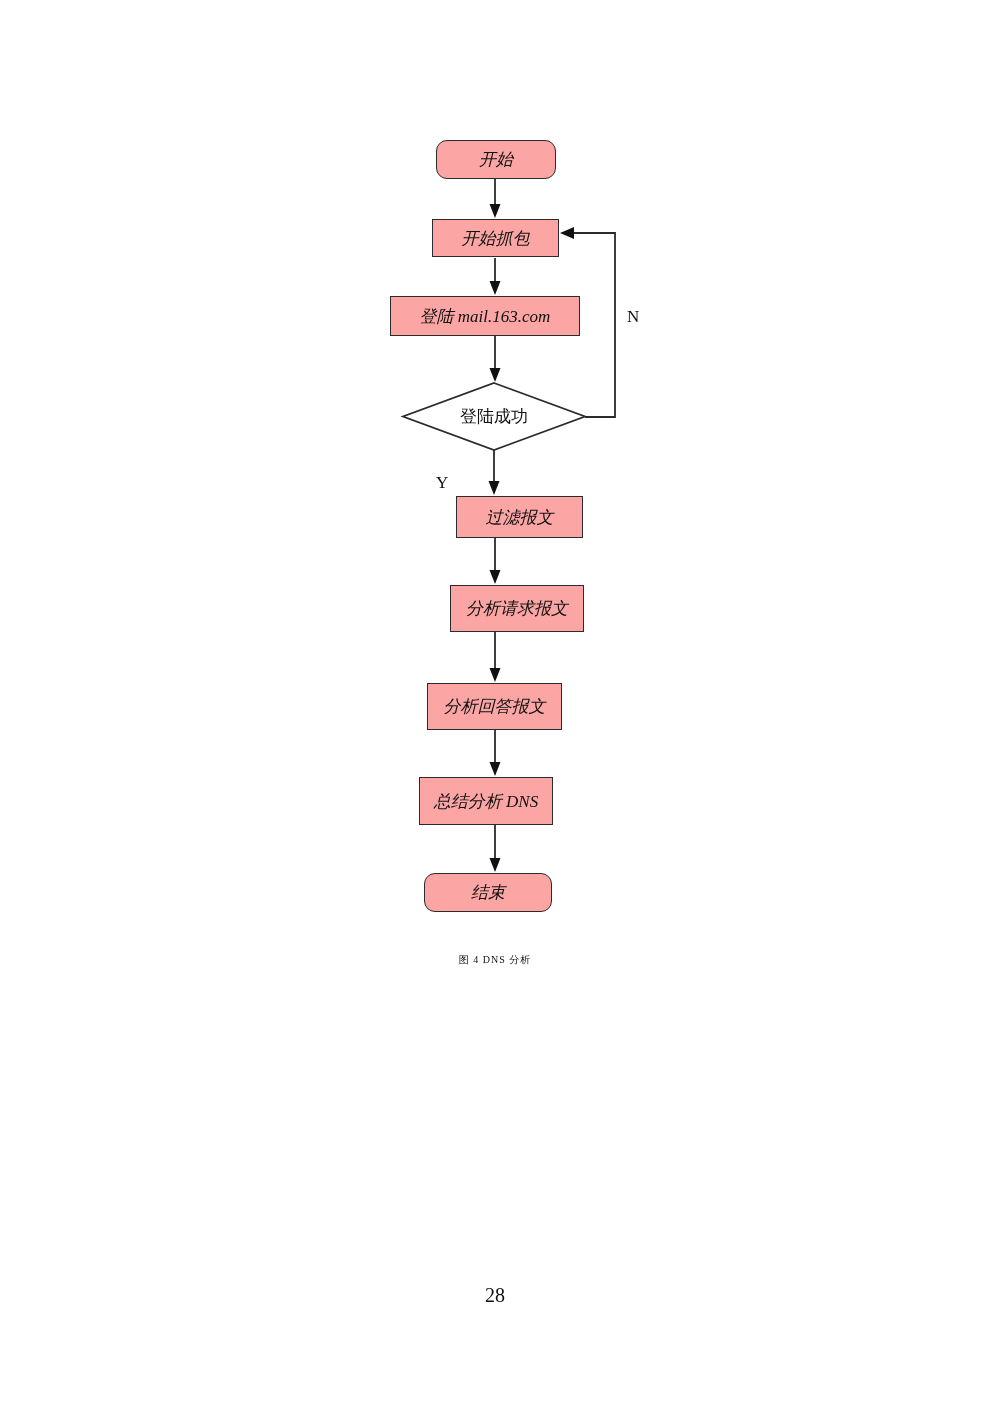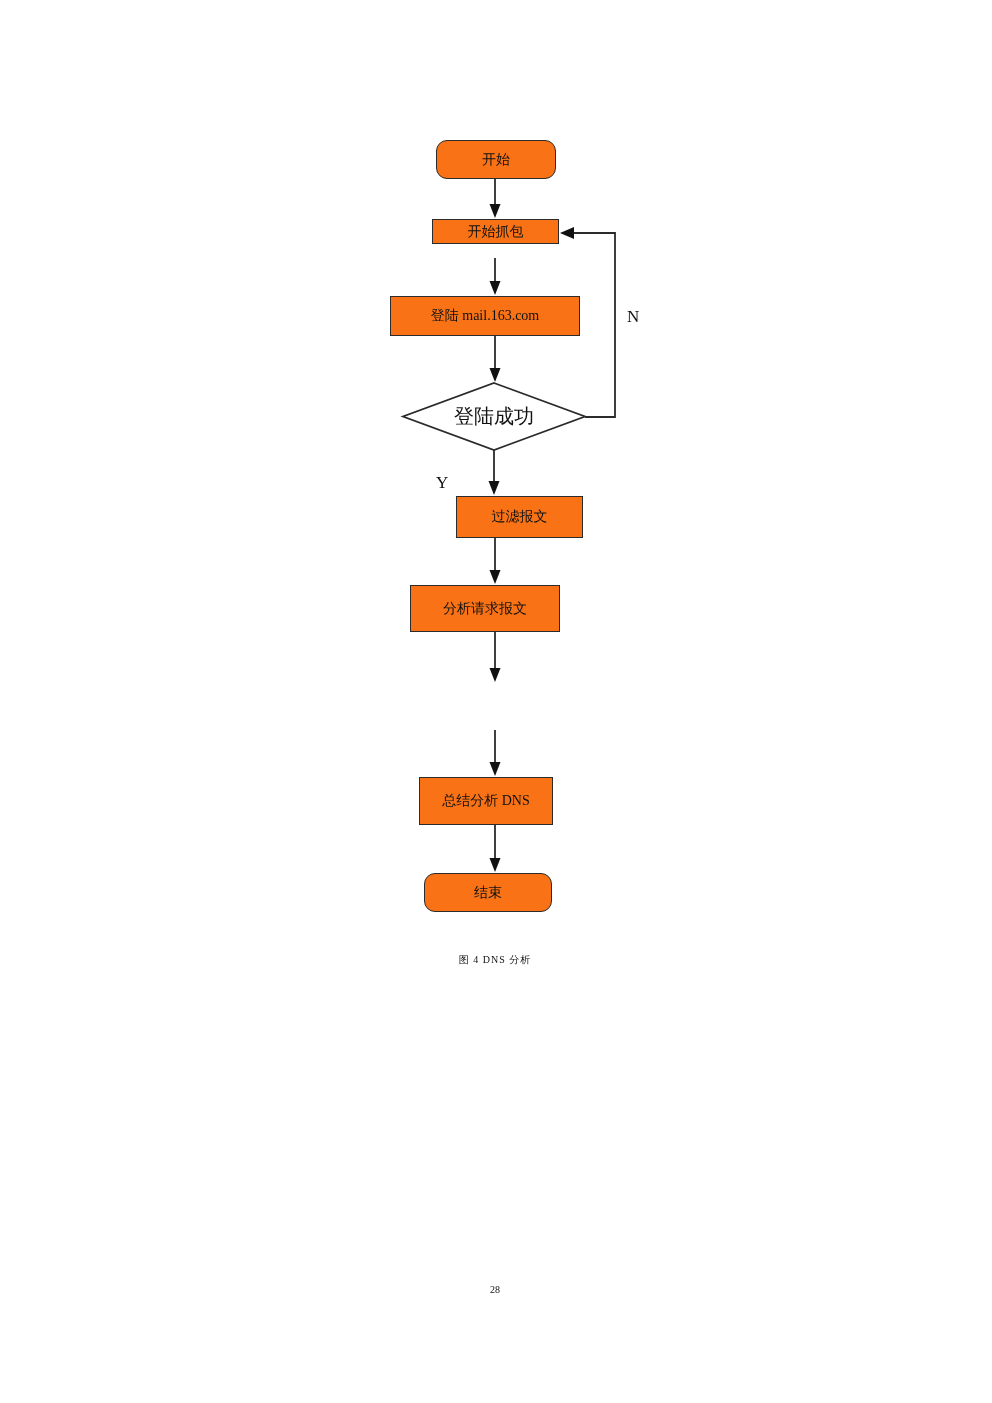--- a/index.html
+++ b/index.html
@@ -11,55 +11,56 @@
     color:#111111;
     overflow:hidden;
   }
   #connector-layer{
     position:absolute;left:0;top:0;width:992px;height:1403px;
     pointer-events:none;
   }
   .node{
     position:absolute;
     border:1.5px solid #2b2b2b;
-    background:#f97316;
+    background:#fca5a5;
     display:flex;align-items:center;justify-content:center;
-    font-size:14px;line-height:1;color:#111111;
+    font-size:17px;line-height:1;color:#111111;
     box-sizing:border-box;
     white-space:nowrap;
+    font-style:italic;
   }
   .terminal{border-radius:11px;}
   .diamond-label{
     position:absolute;border:none;background:transparent;
     display:flex;align-items:center;justify-content:center;
-    font-size:20px;color:#111111;
+    font-size:17px;color:#111111;
   }
   #n-start{left:436px;top:140px;width:120px;height:39px;}
-  #n-capture{left:432px;top:219px;width:127px;height:25px;}
+  #n-capture{left:432px;top:219px;width:127px;height:38px;}
   #n-login{left:390px;top:296px;width:190px;height:40px;}
   #n-decision{left:403px;top:383px;width:182px;height:67px;}
   #n-filter{left:456px;top:496px;width:127px;height:42px;}
-  #n-request{left:410px;top:585px;width:150px;height:47px;}
+  #n-request{left:450px;top:585px;width:134px;height:47px;}
   #n-response{left:427px;top:683px;width:135px;height:47px;}
   #n-summarize{left:419px;top:777px;width:134px;height:48px;}
   #n-end{left:424px;top:873px;width:128px;height:39px;}
   .edge-label{
     position:absolute;font-size:17px;color:#111111;
     font-family:"Liberation Serif","DejaVu Serif",serif;
   }
   #label-yes{left:436px;top:473px;}
   #label-no{left:627px;top:307px;}
   #figure-caption{
     position:absolute;left:345px;top:953px;width:300px;
     text-align:center;font-size:10px;color:#111111;
     letter-spacing:1px;
   }
   #page-number{
     position:absolute;left:345px;top:1284px;width:300px;
-    text-align:center;font-size:10px;color:#111111;
+    text-align:center;font-size:20px;color:#111111;
   }
 </style>
 </head>
 <body>
 
 <div id="page">
 
   <svg id="connector-layer" viewBox="0 0 992 1403" xmlns="http://www.w3.org/2000/svg">
     <g stroke="#2b2b2b" stroke-width="1.8" fill="none">
       <line x1="495" y1="179" x2="495" y2="205"></line>
@@ -103,20 +104,23 @@
   </div>
 
   <div id="n-filter" class="node">
     <span>过滤报文</span>
   </div>
 
   <div id="n-request" class="node">
     <span>分析请求报文</span>
   </div>
 
+  <div id="n-response" class="node">
+    <span>分析回答报文</span>
+  </div>
 
   <div id="n-summarize" class="node">
     <span>总结分析 DNS</span>
   </div>
 
   <div id="n-end" class="node terminal">
     <span>结束</span>
   </div>
 
   <div id="label-yes" class="edge-label">Y</div>

